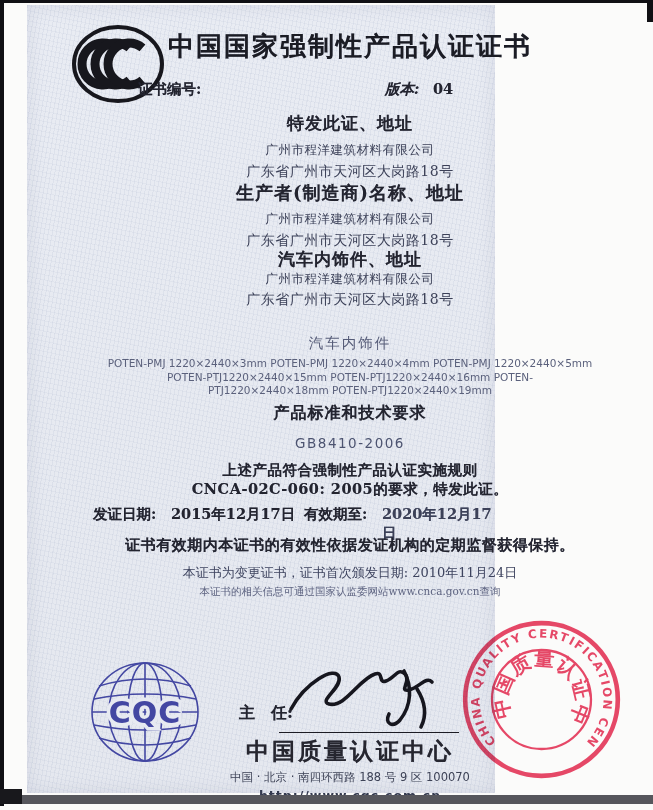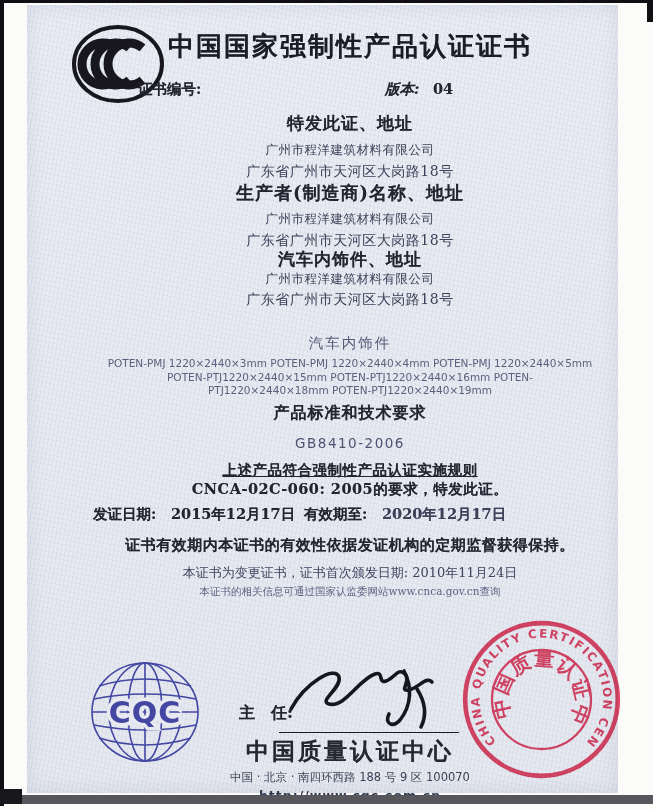--- a/index.html
+++ b/index.html
@@ -9,21 +9,21 @@
   }
   .scan{position:relative;width:653px;height:810px;background:#fbfbfa;}
   .edge{position:absolute;background:#101014;}
   .edge-top{left:0;top:0;width:653px;height:3px;}
   .edge-left{left:0;top:0;width:4px;height:806px;}
   .edge-right-top{right:0;top:0;width:6px;height:22px;}
   .edge-bottom-band{left:0;top:795px;width:653px;height:9px;background:#56565c;}
   .edge-bottom-left{left:0;top:789px;width:22px;height:15px;background:#18181c;}
 
   .paper{
-    position:absolute;left:27px;top:5px;width:591px;height:788px;
+    position:absolute;left:27px;top:5px;width:468px;height:788px;
     background-color:#e7eaf1;
     background-image:
       repeating-linear-gradient(100deg, rgba(156,168,196,0.14) 0 1px, rgba(255,255,255,0) 1px 4px),
       repeating-linear-gradient(12deg, rgba(156,168,196,0.10) 0 1px, rgba(255,255,255,0) 1px 5px),
       linear-gradient(#e9ecf3,#e5e8ef);
     box-shadow:inset 0 0 18px rgba(120,130,160,0.18);
   }
   .abs{position:absolute;}
   .ctr{position:absolute;left:28px;width:590px;text-align:center;}
   .ink{color:#23242f;}
@@ -93,21 +93,21 @@
     <div class="ctr h-sec b ink scanfuzz" style="top:243px;">汽车内饰件、地址</div>
     <div class="ctr nameline soft" style="top:266px;">广州市程洋建筑材料有限公司</div>
     <div class="ctr addrline soft" style="top:286px;">广东省广州市天河区大岗路18号</div>
 
     <div class="ctr faded" style="top:329px;font-size:14.5px;letter-spacing:2px;">汽车内饰件</div>
     <div class="abs models">POTEN-PMJ 1220×2440×3mm POTEN-PMJ 1220×2440×4mm POTEN-PMJ 1220×2440×5mm POTEN-PTJ1220×2440×15mm POTEN-PTJ1220×2440×16mm POTEN-PTJ1220×2440×18mm POTEN-PTJ1220×2440×19mm</div>
 
     <div class="ctr h-sec b ink scanfuzz" style="top:398px;font-size:16px;">产品标准和技术要求</div>
     <div class="ctr std-val">GB8410-2006</div>
 
-    <div class="ctr stmt b ink scanfuzz" style="top:456px;text-decoration:underline;">上述产品符合强制性产品认证实施规则</div>
+    <div class="ctr stmt b ink scanfuzz" style="top:456px;">上述产品符合强制性产品认证实施规则</div>
     <div class="ctr stmt b ink scanfuzz" style="top:475px;">CNCA-02C-060: 2005的要求，特发此证。</div>
 
     <span class="abs daterow b ink scanfuzz" style="left:66px;top:500px;">发证日期:</span>
     <span class="abs daterow b ink scanfuzz" style="left:144px;top:500px;">2015年12月17日</span>
     <span class="abs daterow b ink scanfuzz" style="left:277px;top:500px;text-align:right;">有效期至:</span>
     <span class="abs daterow b soft scanfuzz" style="left:355px;top:500px;font-weight:bold;">2020年12月17日</span>
 
     <div class="ctr note-validity b ink scanfuzz">证书有效期内本证书的有效性依据发证机构的定期监督获得保持。</div>
     <div class="ctr note-change">本证书为变更证书，证书首次颁发日期: 2010年11月24日</div>
     <div class="ctr note-query">本证书的相关信息可通过国家认监委网站www.cnca.gov.cn查询</div>

